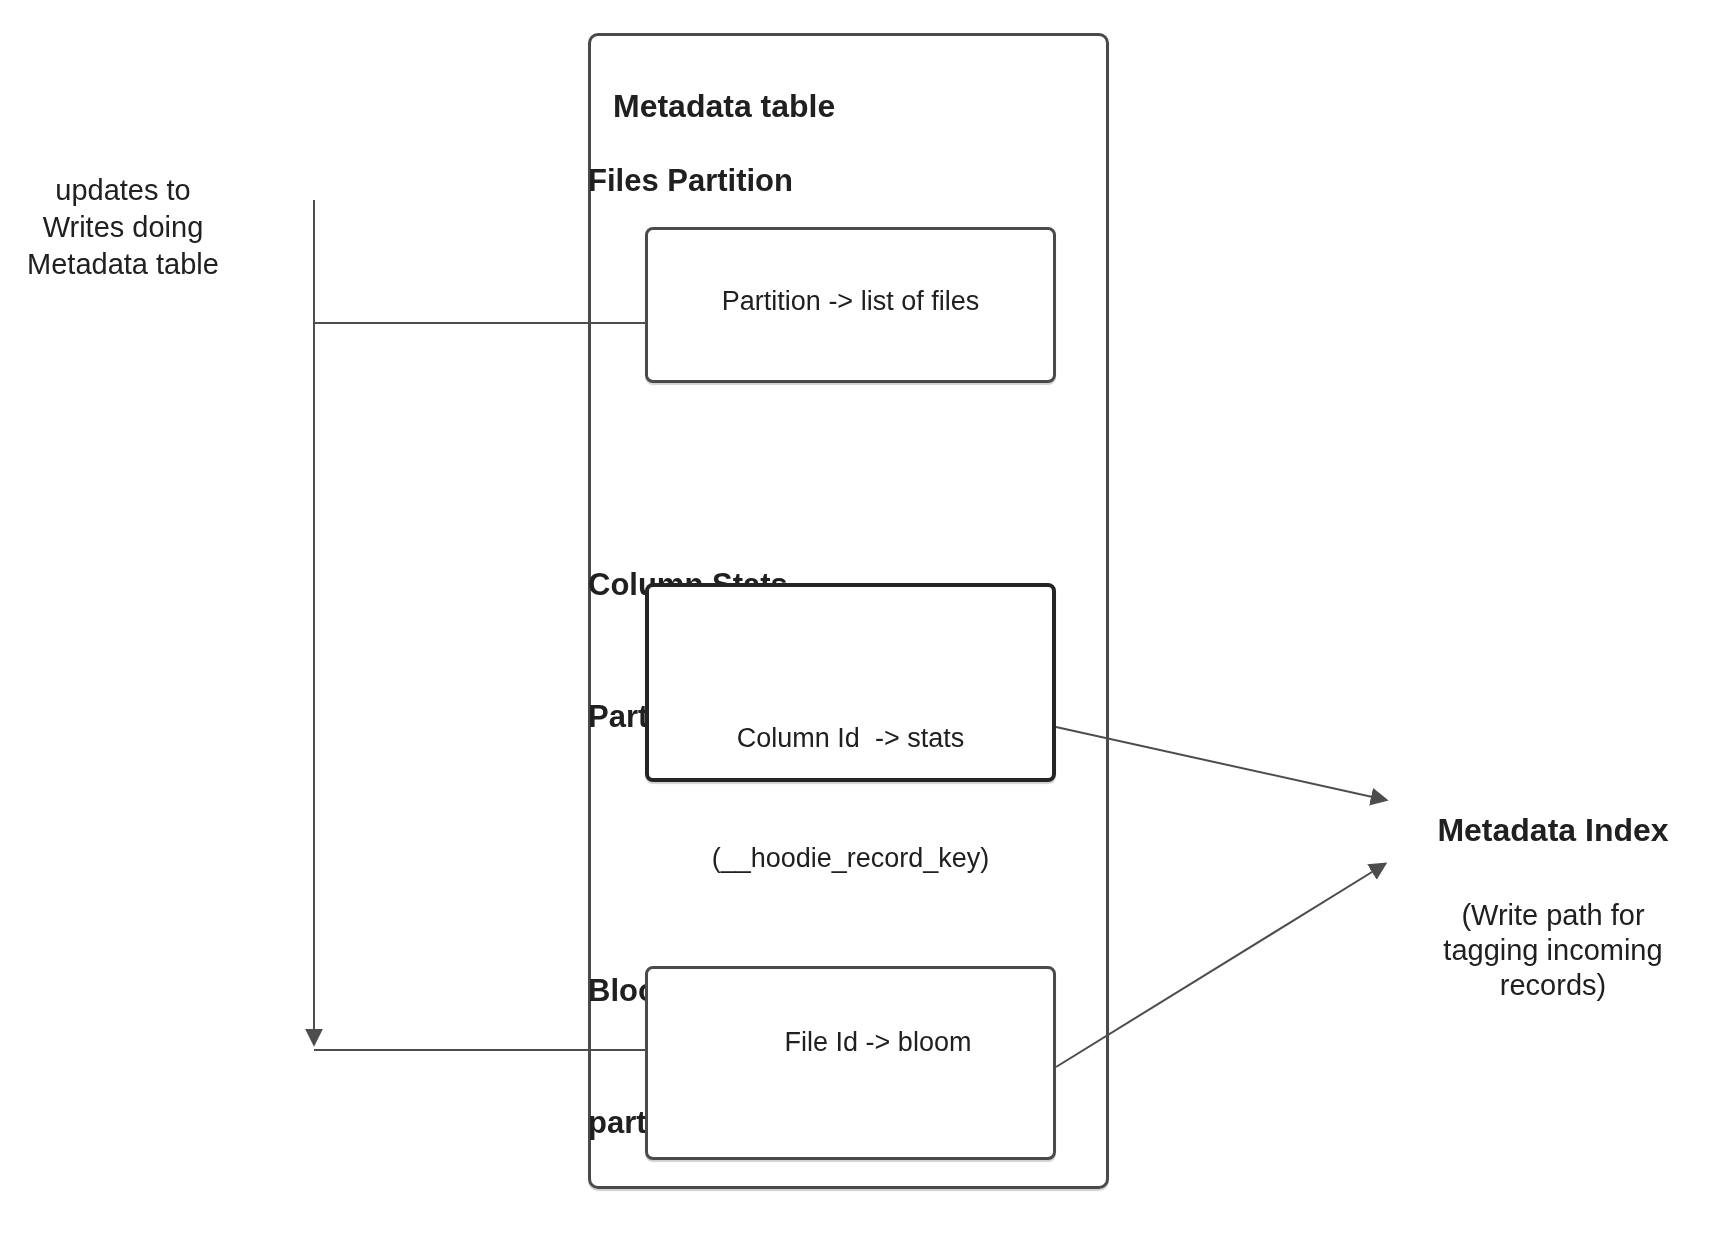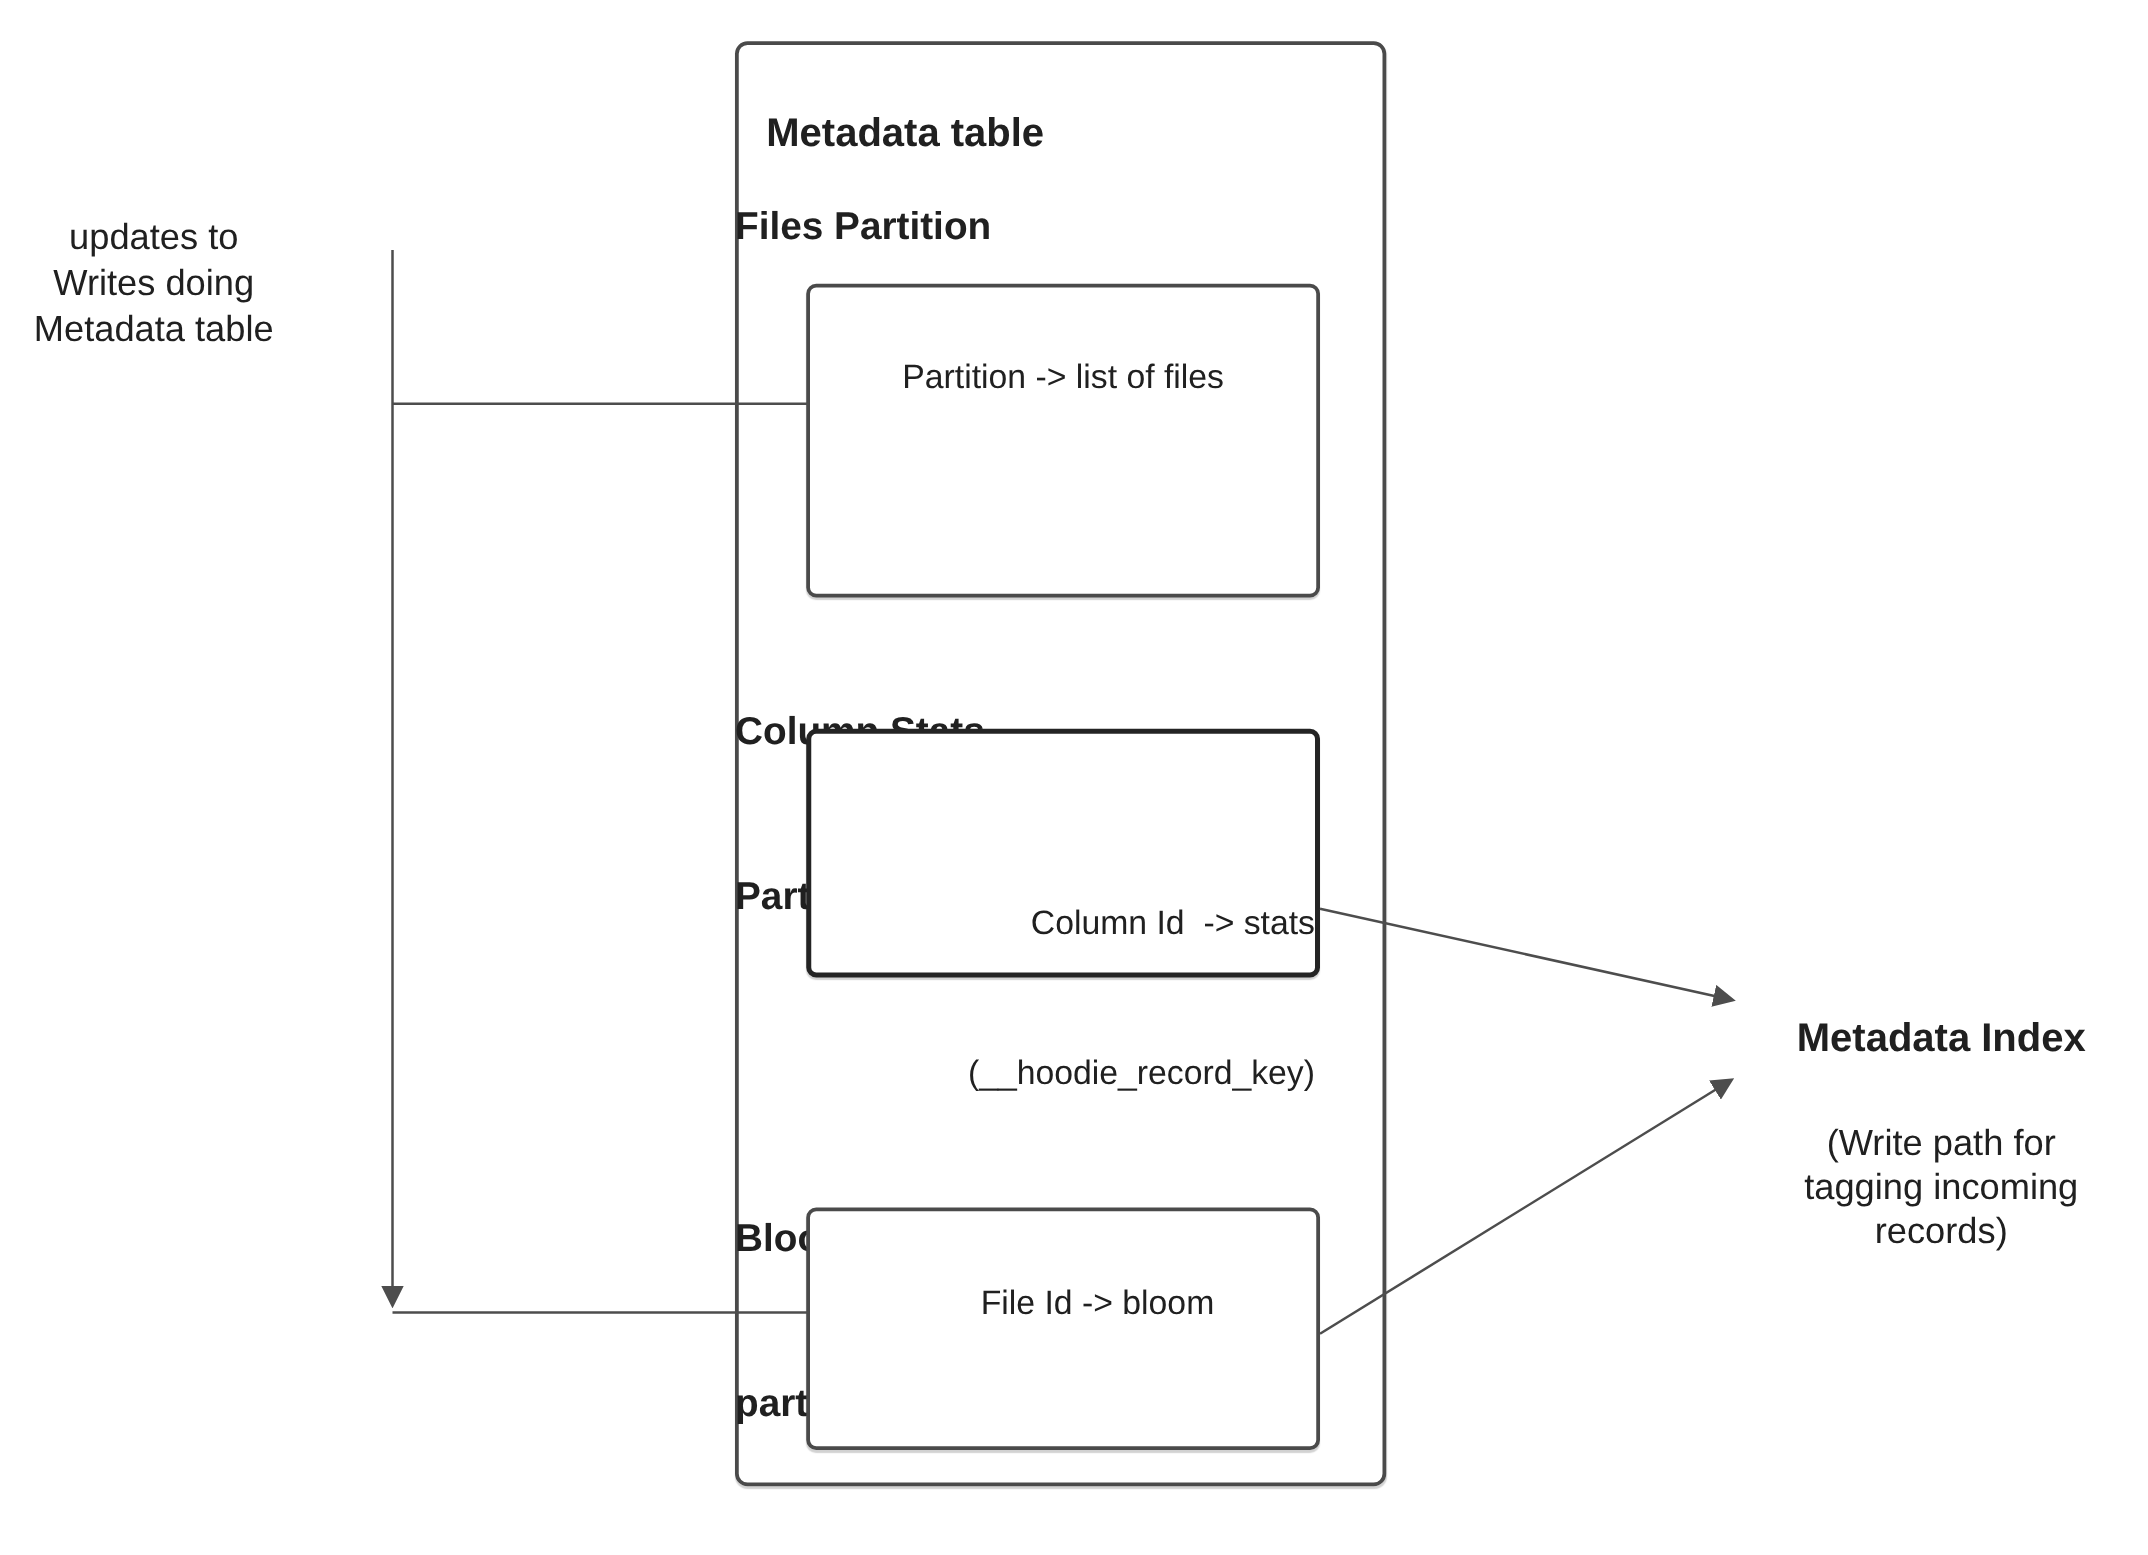--- a/index.html
+++ b/index.html
@@ -41,21 +41,21 @@
     border:3px solid var(--box-border);border-radius:10px;
     box-sizing:border-box;background:transparent;
     box-shadow:0 2px 1px rgba(0,0,0,0.18);
   }
   .inner-box{
     left:645px;width:411px;
     border:3px solid var(--box-border);border-radius:8px;
     box-sizing:border-box;background:var(--background);
     box-shadow:0 2px 1px rgba(0,0,0,0.18);
   }
-  .files-box{top:227px;height:251px;}
+  .files-box{top:227px;height:156px;}
   .column-box{top:583px;height:199px;border:4px solid var(--strong-border);}
   .bloom-box{top:966px;height:194px;}
   
   svg.overlay{position:absolute;left:0;top:0;pointer-events:none;}
   .connector{stroke:var(--line);stroke-width:2;fill:none;}
   .arrowhead-fill{fill:var(--line);}
 </style>
 </head>
 <body>
 
@@ -76,21 +76,21 @@
   <div class="abs inner-box files-box">
     <div class="abs box-text" style="left:0px;top:51px;width:405px;">Partition -&gt; list of files</div>
   </div>
 
   <div class="abs section-heading" style="left:588px;top:475px;width:521px;">
     <div>Column Stats</div>
     <div>Partition</div>
   </div>
 
   <div class="abs inner-box column-box">
-    <div class="abs box-text" style="left:0px;top:51px;width:403px;text-align:right;">
+    <div class="abs box-text" style="left:0px;top:51px;width:403px;">
       <div>Column Id  -&gt; stats</div>
       <div>(__hoodie_record_key)</div>
     </div>
   </div>
 
   <div class="abs section-heading" style="left:588px;top:881px;width:521px;">
     <div>Bloom filter</div>
     <div>partition</div>
   </div>
 

